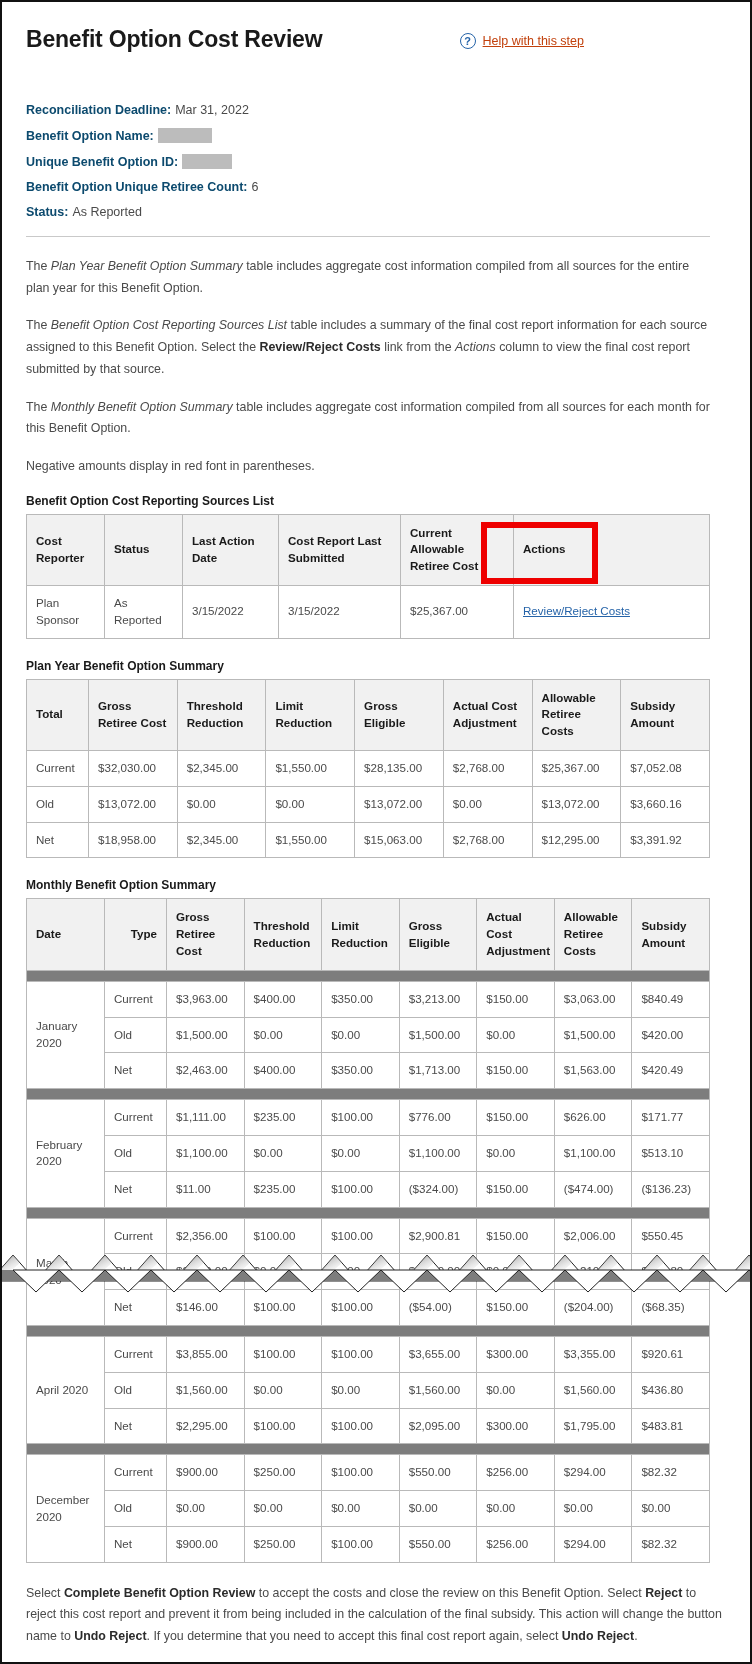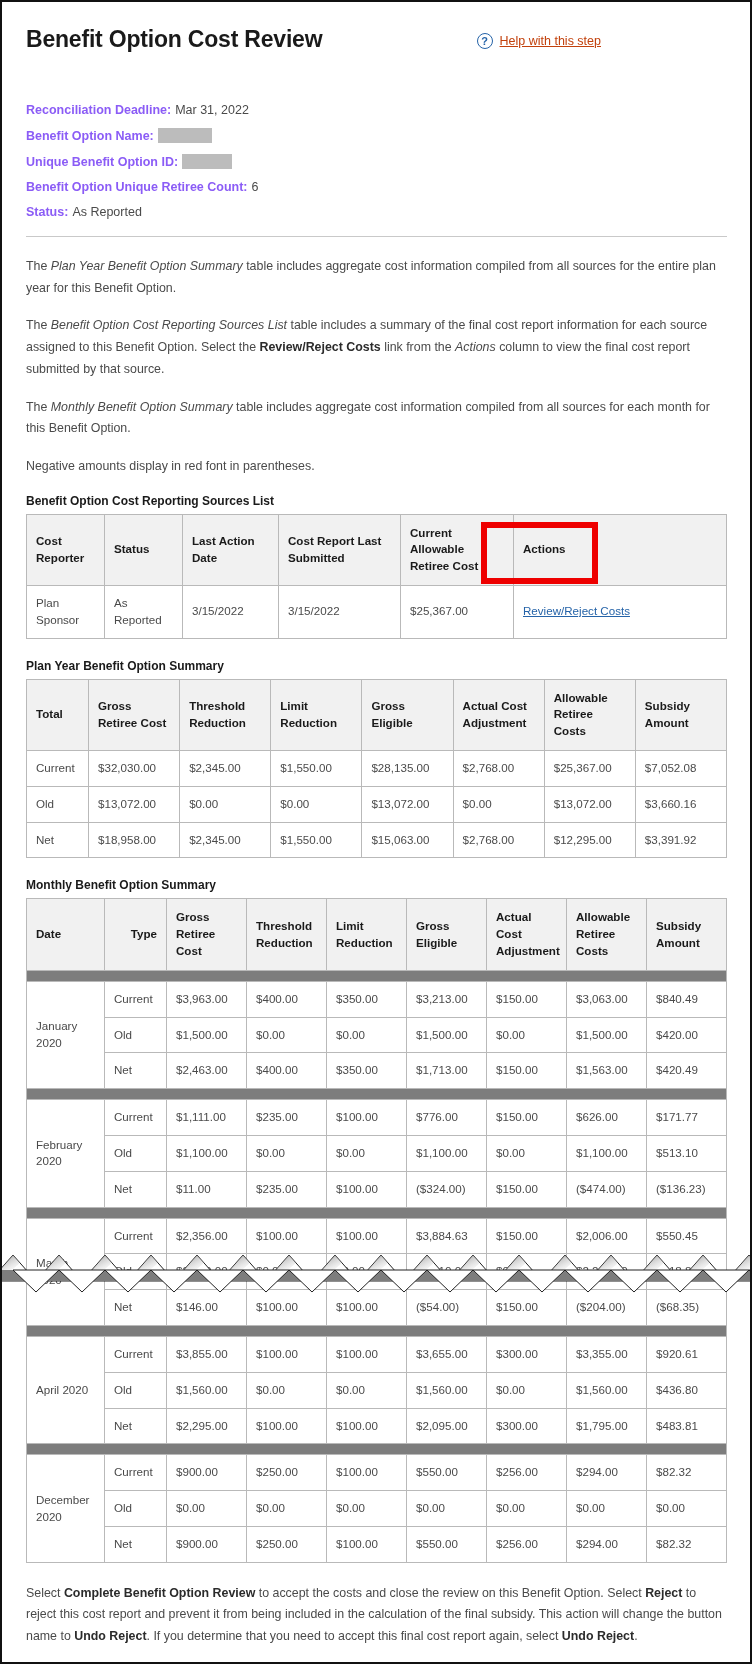--- a/index.html
+++ b/index.html
@@ -13,21 +13,21 @@
     color: #333333;
     overflow: hidden;
   }
   .page {
     width: 752px; height: 1664px;
     border: 2px solid #111111;
     background: #ffffff;
     position: relative;
     overflow: hidden;
   }
-  .inner { padding: 22px 23px 0 24px; }
+  .inner { padding: 22px 40px 0 24px; }
 
   
   .hdr-row {
     display: flex; align-items: flex-start;
     justify-content: space-between;
   }
   h1.page-title {
     font-size: 23px; font-weight: bold; letter-spacing: -0.2px;
     color: #1a1a1a; margin: 0; padding-top: 2px;
   }
@@ -46,21 +46,21 @@
     font-size: 12.5px; color: #c2410c;
     text-decoration: underline; cursor: pointer; text-align: center;
   }
 
   
   .meta { margin-top: 50px; }
   .meta-line {
     font-size: 12.5px; color: #4a4a4a;
     margin-bottom: 11px; display: flex; align-items: center;
   }
-  .meta-line b { color: #8b5cf6; font-weight: bold; margin-right: 4px; }
+  .meta-line b { color: #0c4a6e; font-weight: bold; margin-right: 4px; }
   .redact {
     display: inline-block; background: #bcbcbc;
     height: 15px; vertical-align: middle;
   }
   .redact.w1 { width: 54px; }
   .redact.w2 { width: 50px; }
 
   hr.rule {
     border: none; border-top: 1px solid #c9c9c9;
     margin: 17px 0 19px 0;
@@ -353,21 +353,21 @@
           </tr>
           <tr class="spacer-row">
             <td colspan="9"></td>
           </tr>
           <tr>
             <td class="month-cell" rowspan="3">March 2020</td>
             <td>Current</td>
             <td>$2,356.00</td>
             <td>$100.00</td>
             <td>$100.00</td>
-            <td>$3,884.63</td>
+            <td>$2,900.81</td>
             <td>$150.00</td>
             <td>$2,006.00</td>
             <td>$550.45</td>
           </tr>
           <tr>
             <td>Old</td>
             <td>$2,210.00</td>
             <td>$0.00</td>
             <td>$0.00</td>
             <td>$2,210.00</td>

